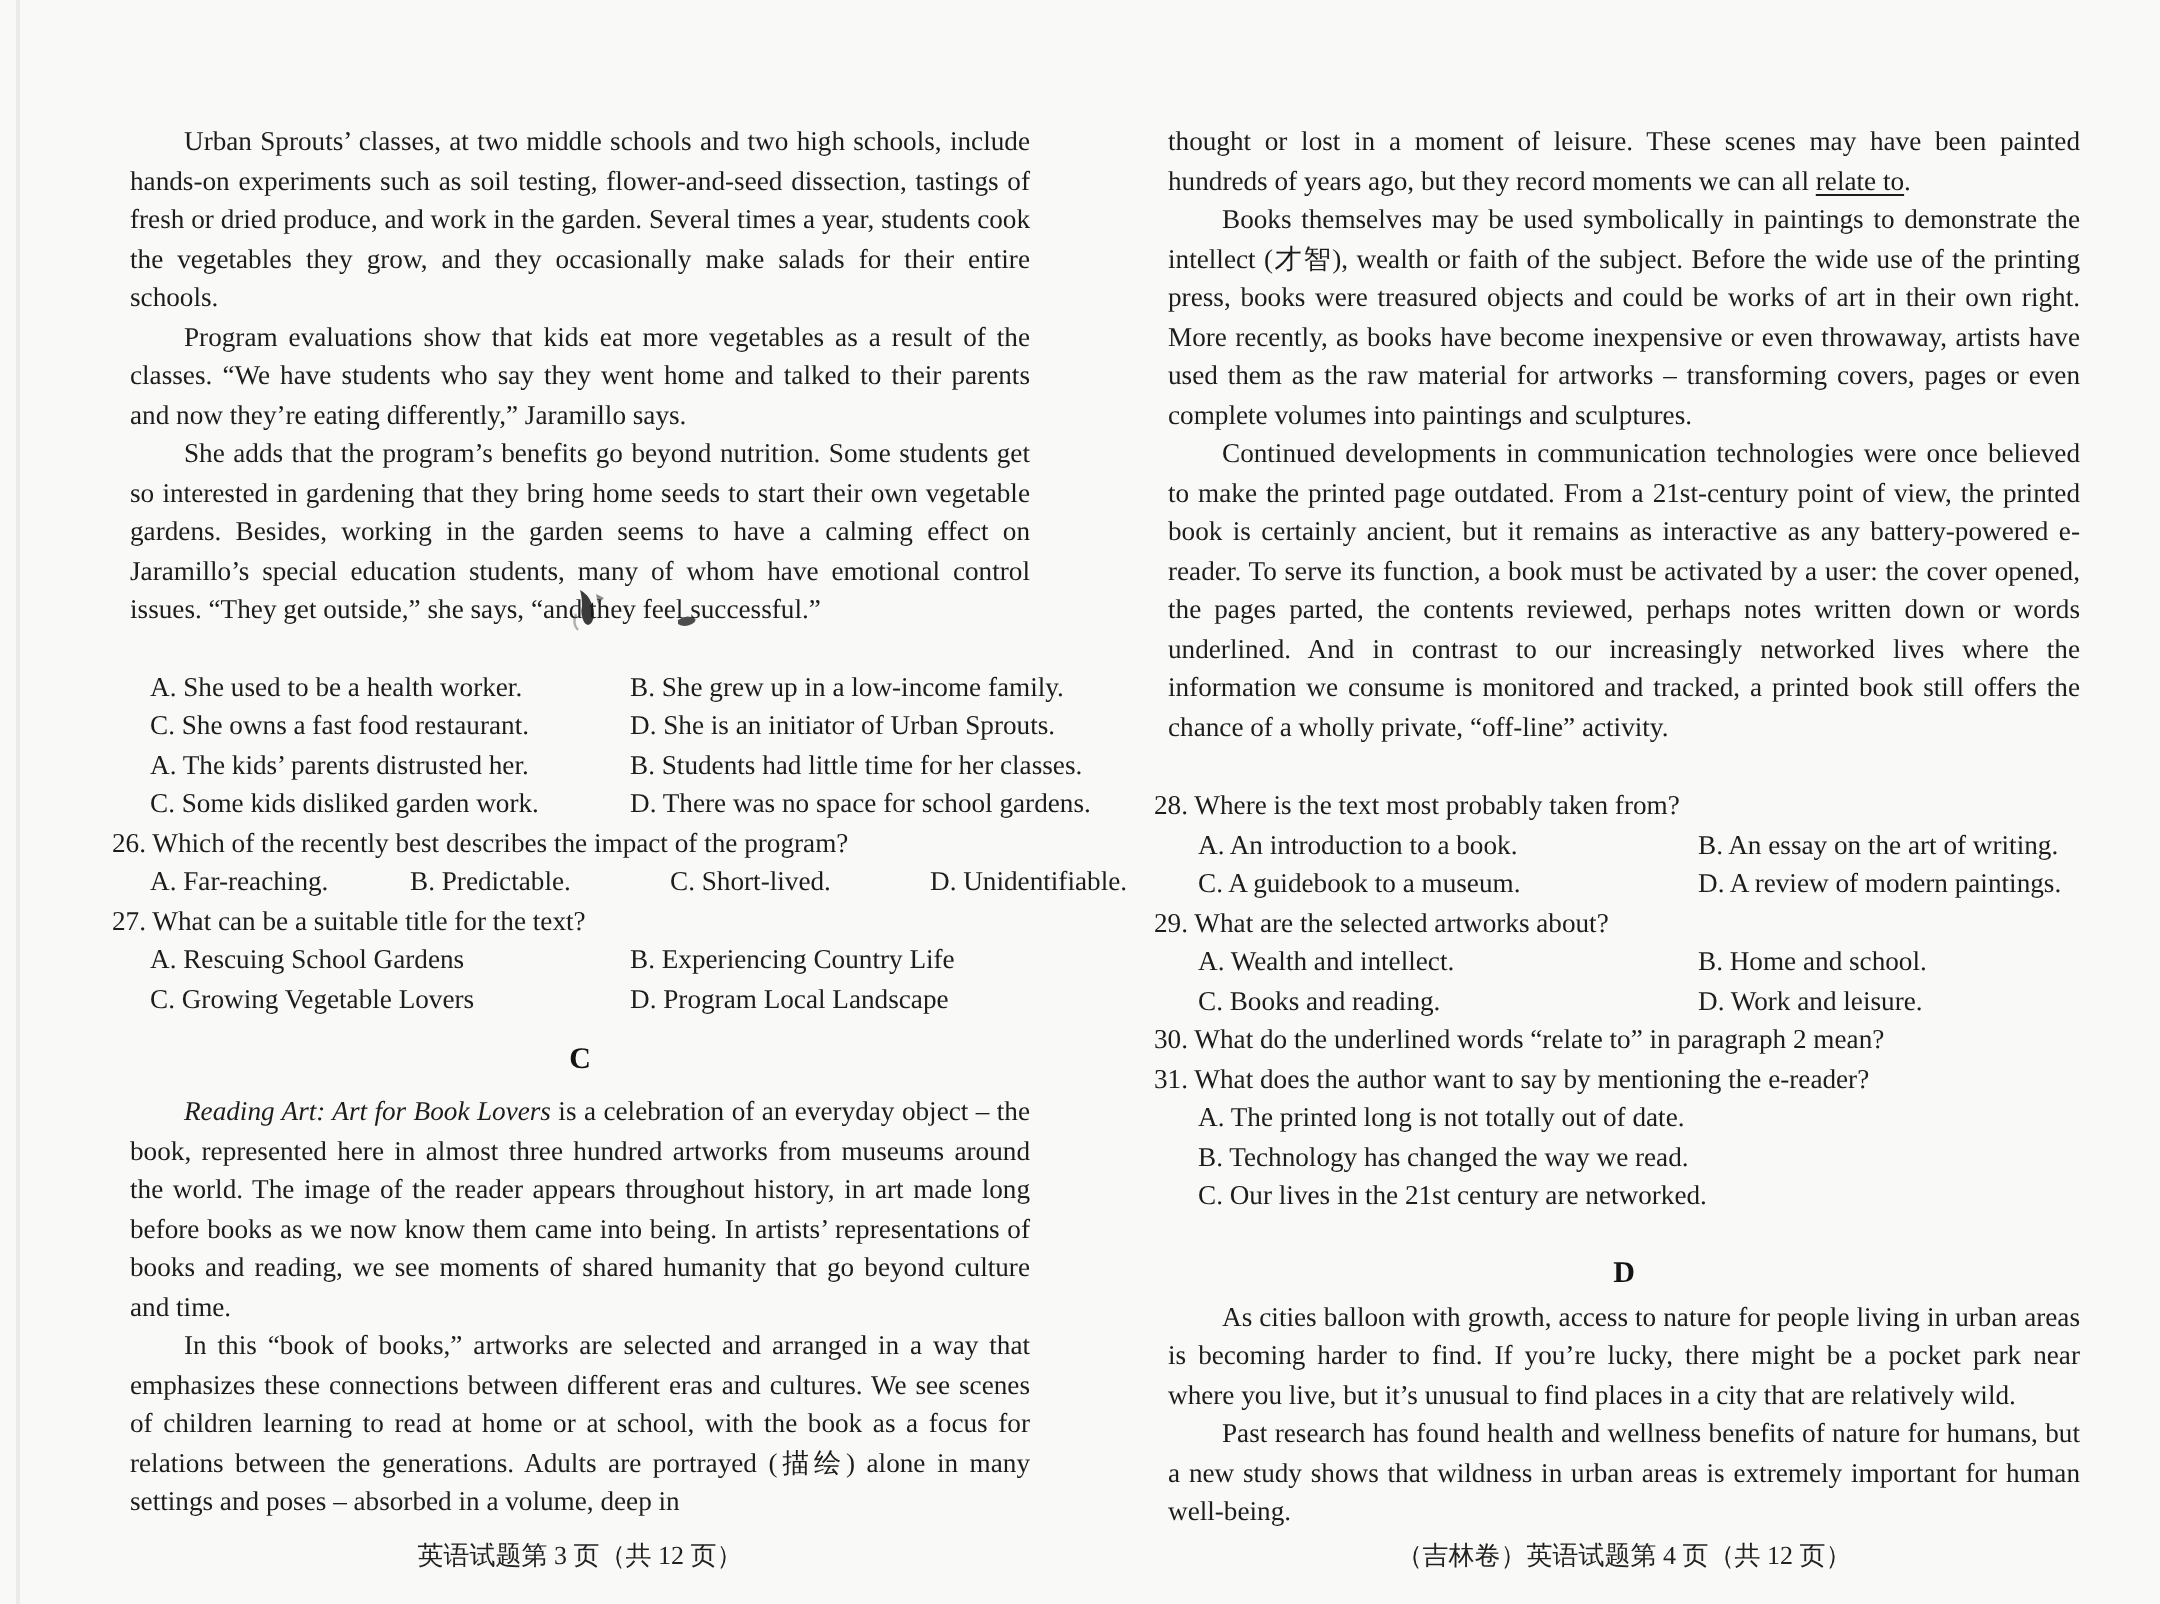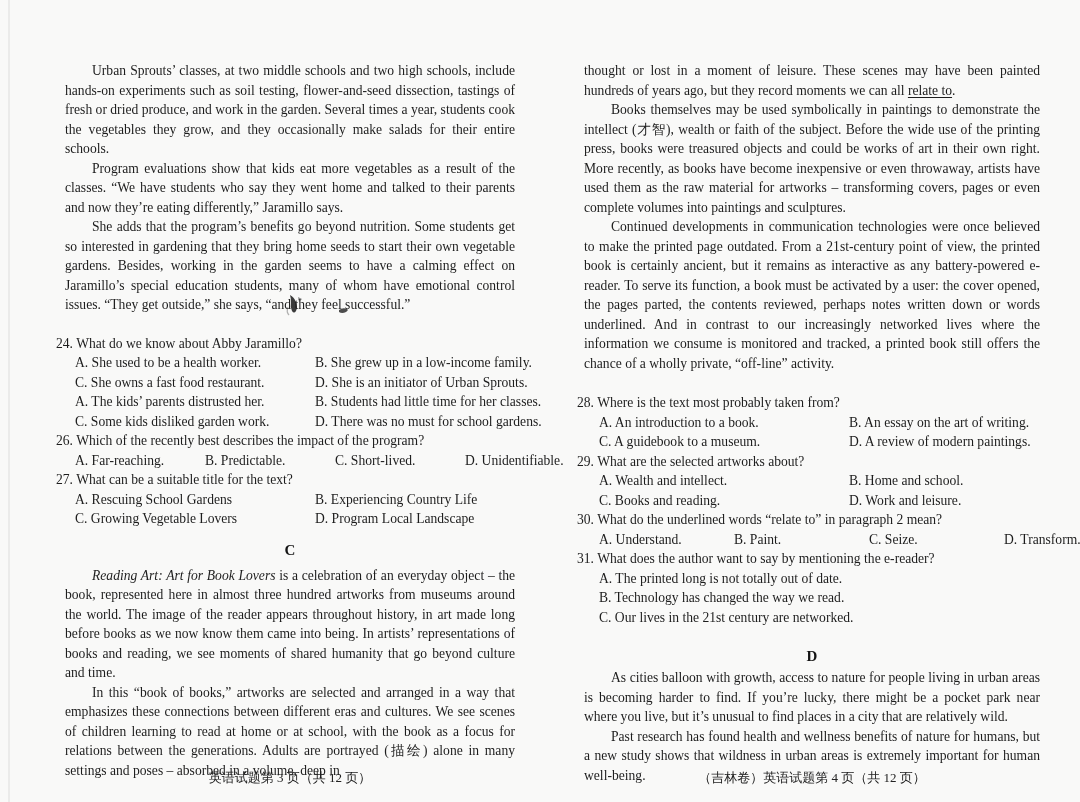--- a/index.html
+++ b/index.html
@@ -60,38 +60,37 @@
 
 <div class="page page-left">
   <div class="content">
     <div>
         <div class="para"><span>Urban Sprouts’ classes, at two middle schools and two high schools, include hands-on experiments such as soil testing, flower-and-seed dissection, tastings of fresh or dried produce, and work in the garden. Several times a year, students cook the vegetables they grow, and they occasionally make salads for their entire schools.</span></div>
         <div class="para"><span>Program evaluations show that kids eat more vegetables as a result of the classes. “We have students who say they went home and talked to their parents and now they’re eating differently,” Jaramillo says.</span></div>
         <div class="para"><span>She adds that the program’s benefits go beyond nutrition. Some students get so interested in gardening that they bring home seeds to start their own vegetable gardens. Besides, working in the garden seems to have a calming effect on Jaramillo’s special education students, many of whom have emotional control issues. “They get outside,” she says, “and they feel successful.”</span></div>
       </div>
     <div class="questions">
         <div class="question">
-          <div class="q-head"><span>24. </span><span>What do we know about Abby Jaramillo?</span></div>
           <div class="opt-row cols-2">
             <span class="opt">A. She used to be a health worker.</span>
             <span class="opt">B. She grew up in a low-income family.</span>
           </div>
           <div class="opt-row cols-2">
             <span class="opt">C. She owns a fast food restaurant.</span>
             <span class="opt">D. She is an initiator of Urban Sprouts.</span>
           </div>
         </div>
         <div class="question">
           <div class="opt-row cols-2">
             <span class="opt">A. The kids’ parents distrusted her.</span>
             <span class="opt">B. Students had little time for her classes.</span>
           </div>
           <div class="opt-row cols-2">
             <span class="opt">C. Some kids disliked garden work.</span>
-            <span class="opt">D. There was no must for school gardens.</span>
+            <span class="opt">D. There was no space for school gardens.</span>
           </div>
         </div>
         <div class="question">
           <div class="q-head"><span>26. </span><span>Which of the recently best describes the impact of the program?</span></div>
           <div class="opt-row cols-4">
             <span class="opt">A. Far-reaching.</span>
             <span class="opt">B. Predictable.</span>
             <span class="opt">C. Short-lived.</span>
             <span class="opt">D. Unidentifiable.</span>
           </div>
@@ -142,26 +141,20 @@
             <span class="opt">A. Wealth and intellect.</span>
             <span class="opt">B. Home and school.</span>
           </div>
           <div class="opt-row cols-2">
             <span class="opt">C. Books and reading.</span>
             <span class="opt">D. Work and leisure.</span>
           </div>
         </div>
         <div class="question">
           <div class="q-head"><span>30. </span><span>What do the underlined words “relate to” in paragraph 2 mean?</span></div>
-          <div class="opt-row cols-4">
-            <span class="opt">A. Understand.</span>
-            <span class="opt">B. Paint.</span>
-            <span class="opt">C. Seize.</span>
-            <span class="opt">D. Transform.</span>
-          </div>
         </div>
         <div class="question">
           <div class="q-head"><span>31. </span><span>What does the author want to say by mentioning the e-reader?</span></div>
           <div class="opt-row cols-1">
             <span class="opt">A. The printed long is not totally out of date.</span>
           </div>
           <div class="opt-row cols-1">
             <span class="opt">B. Technology has changed the way we read.</span>
           </div>
           <div class="opt-row cols-1">

